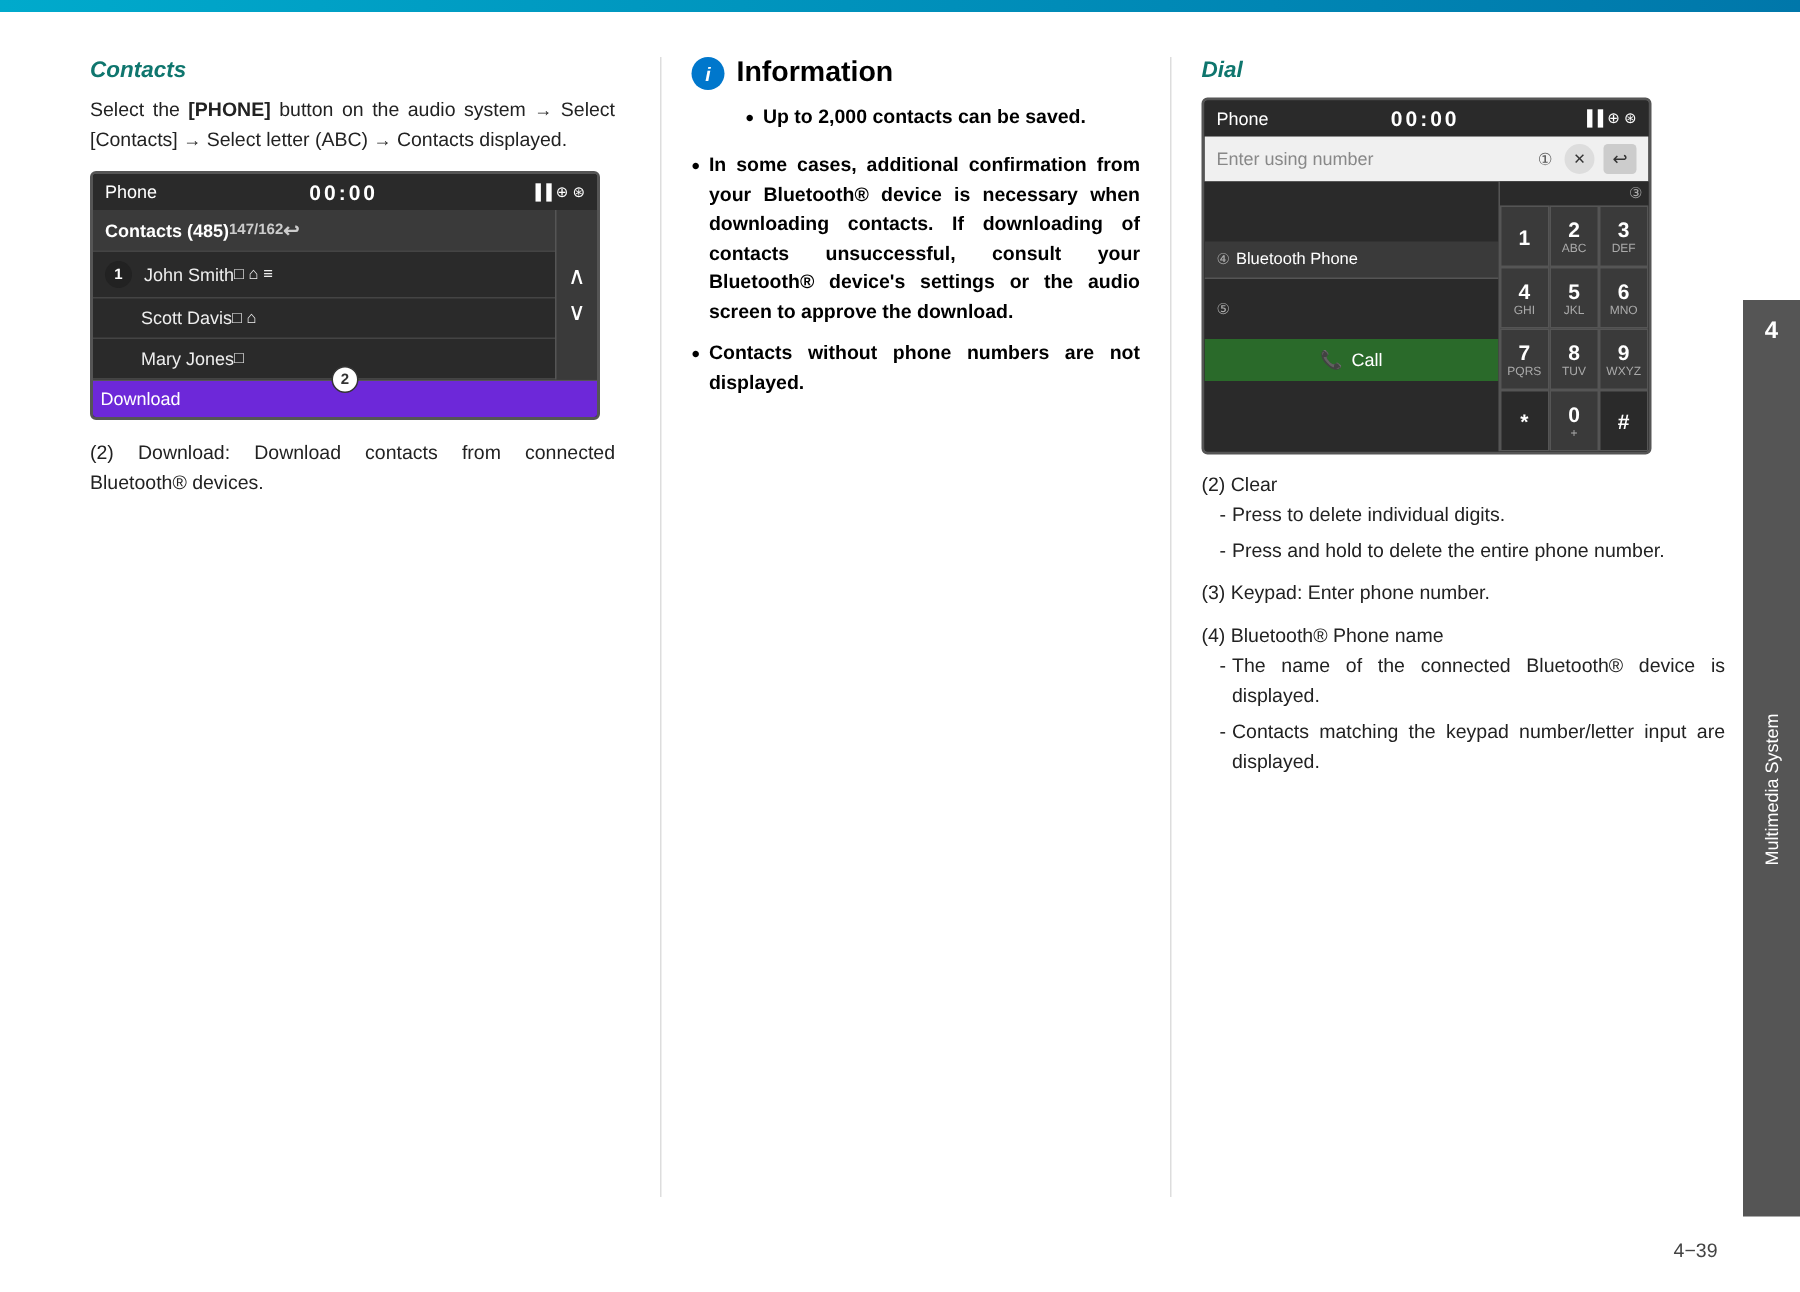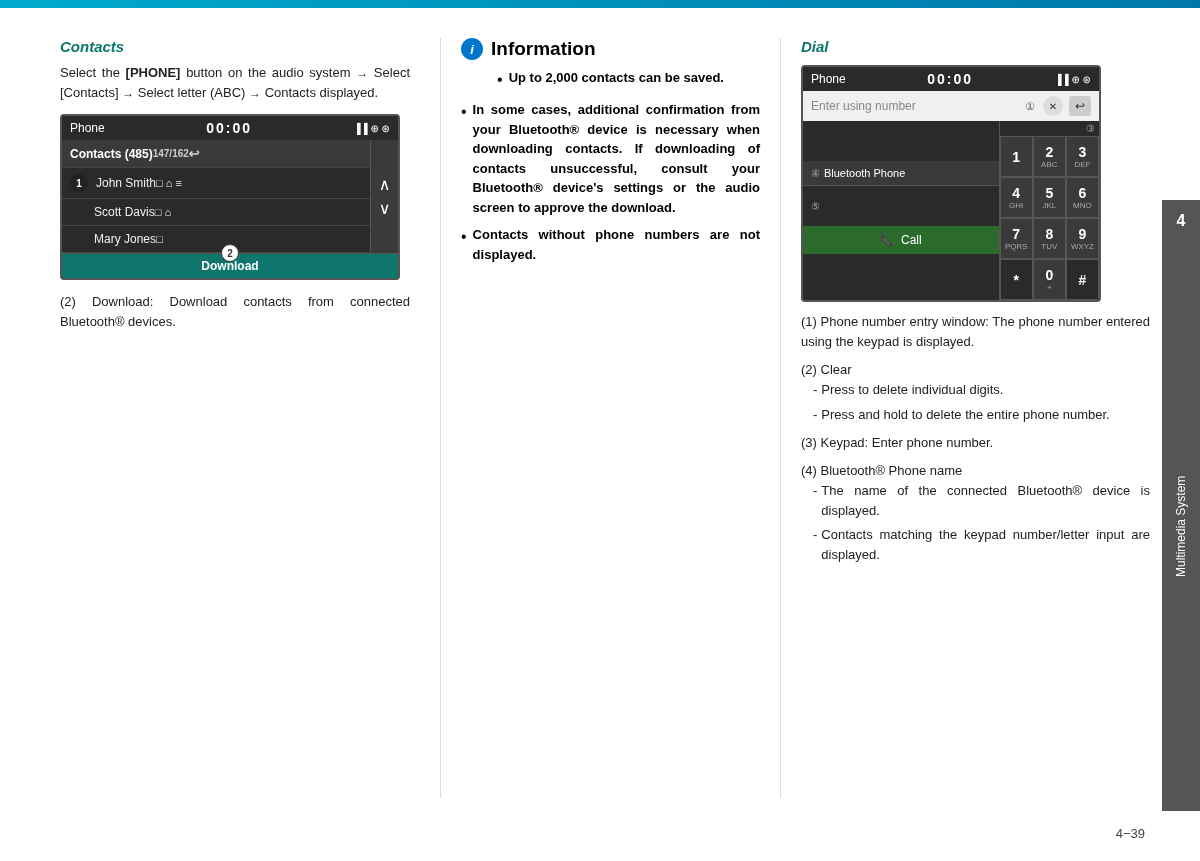--- a/index.html
+++ b/index.html
@@ -126,27 +126,25 @@
       display: flex; gap: 4px; align-items: center;
       font-size: 11px;
     }
 
     .contact-count {
       font-size: 10px;
       color: #ccc;
     }
 
     .download-bar {
-      background: #0f766e;
-      color: #fff;
-      text-align: center;
+      background: #6d28d9;
+      color: #fff;
       padding: 5px;
       font-size: 12px;
       cursor: pointer;
-      font-weight: bold;
     }
 
     
     .info-box {
       background: #fff;
       border: none;
       margin-bottom: 12px;
     }
 
     .info-header {
@@ -615,24 +613,20 @@
 
           <div class="key-cell special">
             <span class="key-num">#</span>
           </div>
         </div>
       </div>
     </div>
 
     <div class="annotation-list">
       <div class="annotation-item">
-        <span>(1) </span>
-        <span>Phone number entry window: The phone number entered using the keypad is displayed.</span>
-      </div>
-      <div class="annotation-item">
         <span>(2) </span>
         <span>Clear</span>
         <div class="dash-item">Press to delete individual digits.</div>
         <div class="dash-item">Press and hold to delete the entire phone number.</div>
       </div>
       <div class="annotation-item">
         <span>(3) </span>
         <span>Keypad: Enter phone number.</span>
       </div>
       <div class="annotation-item">

